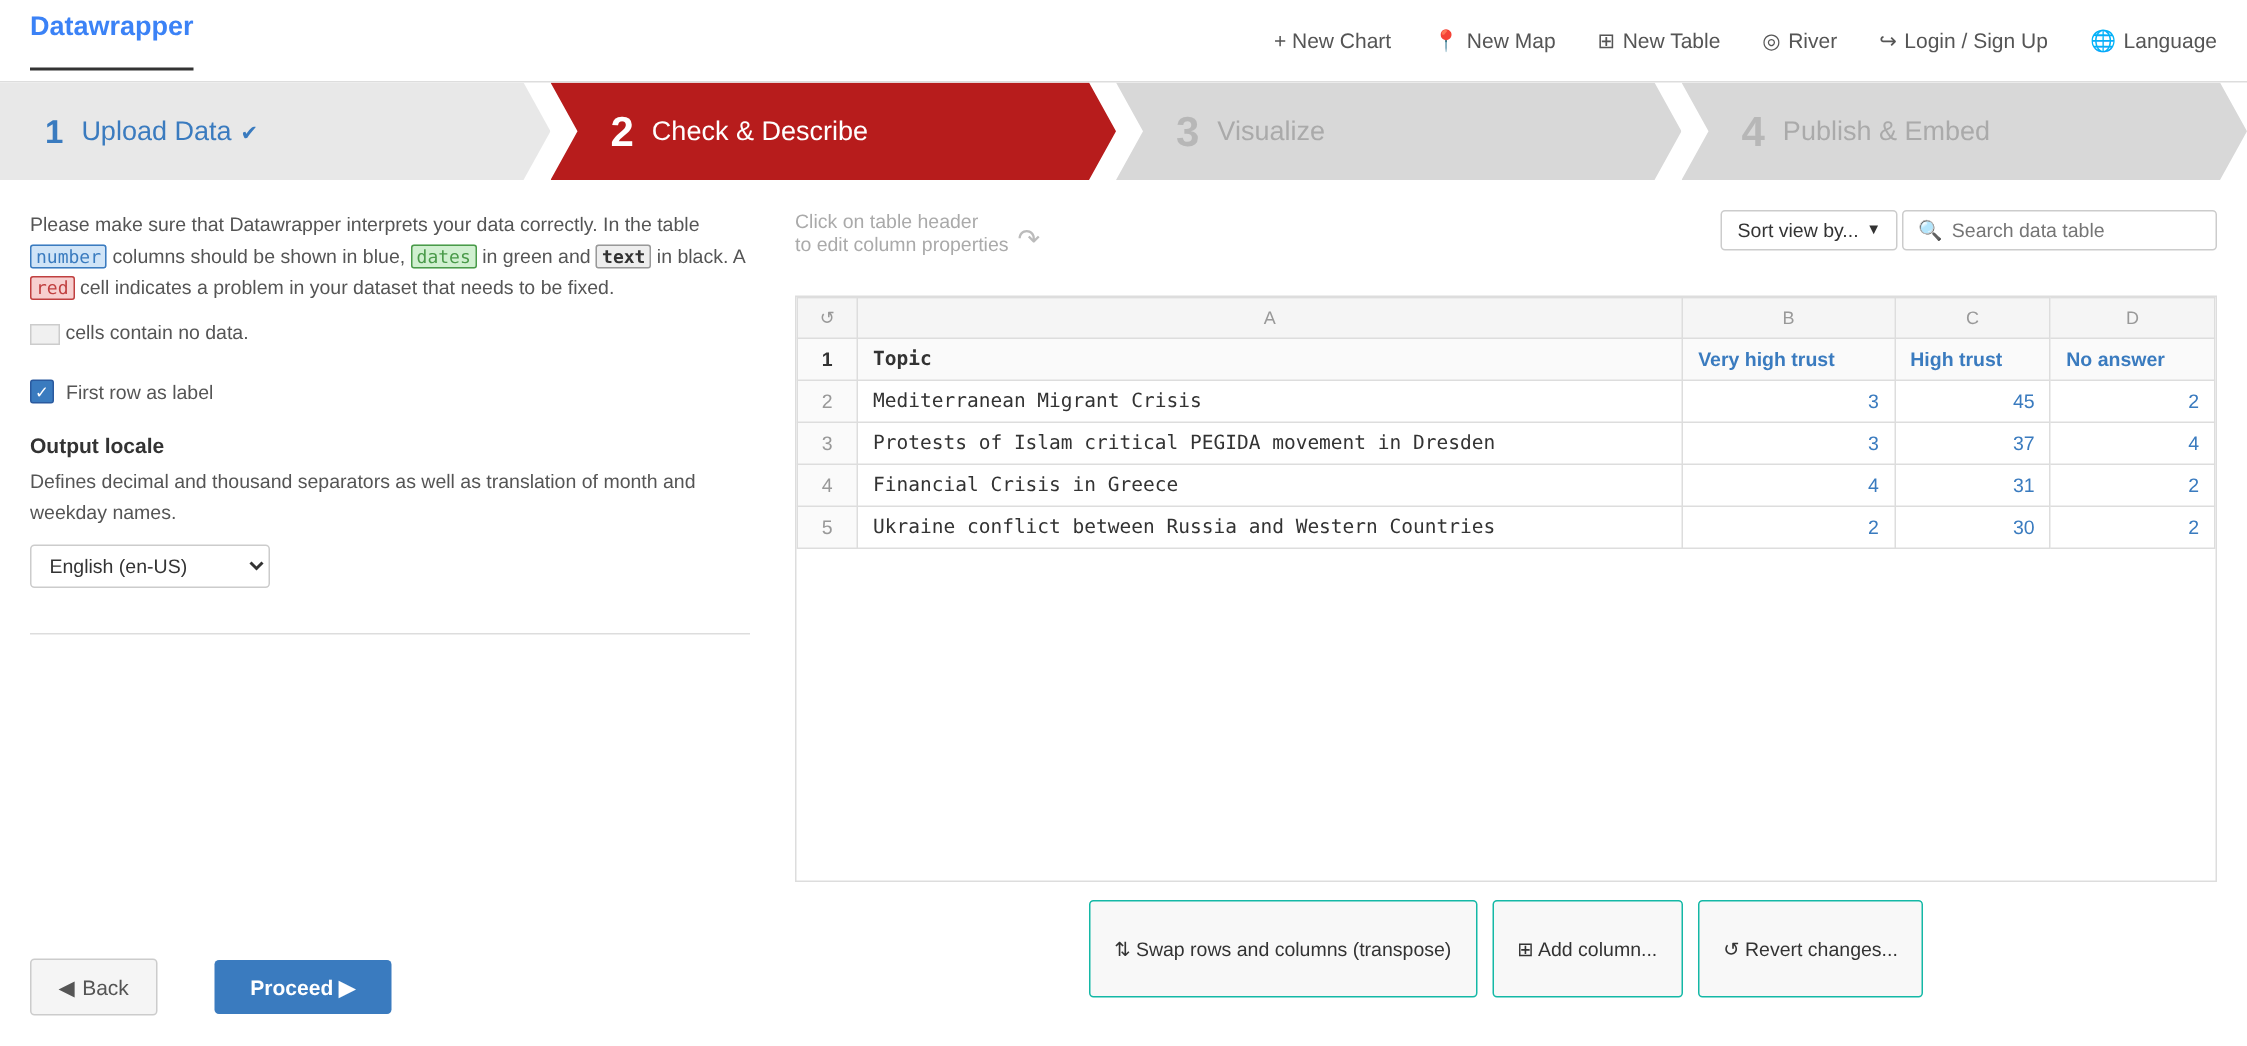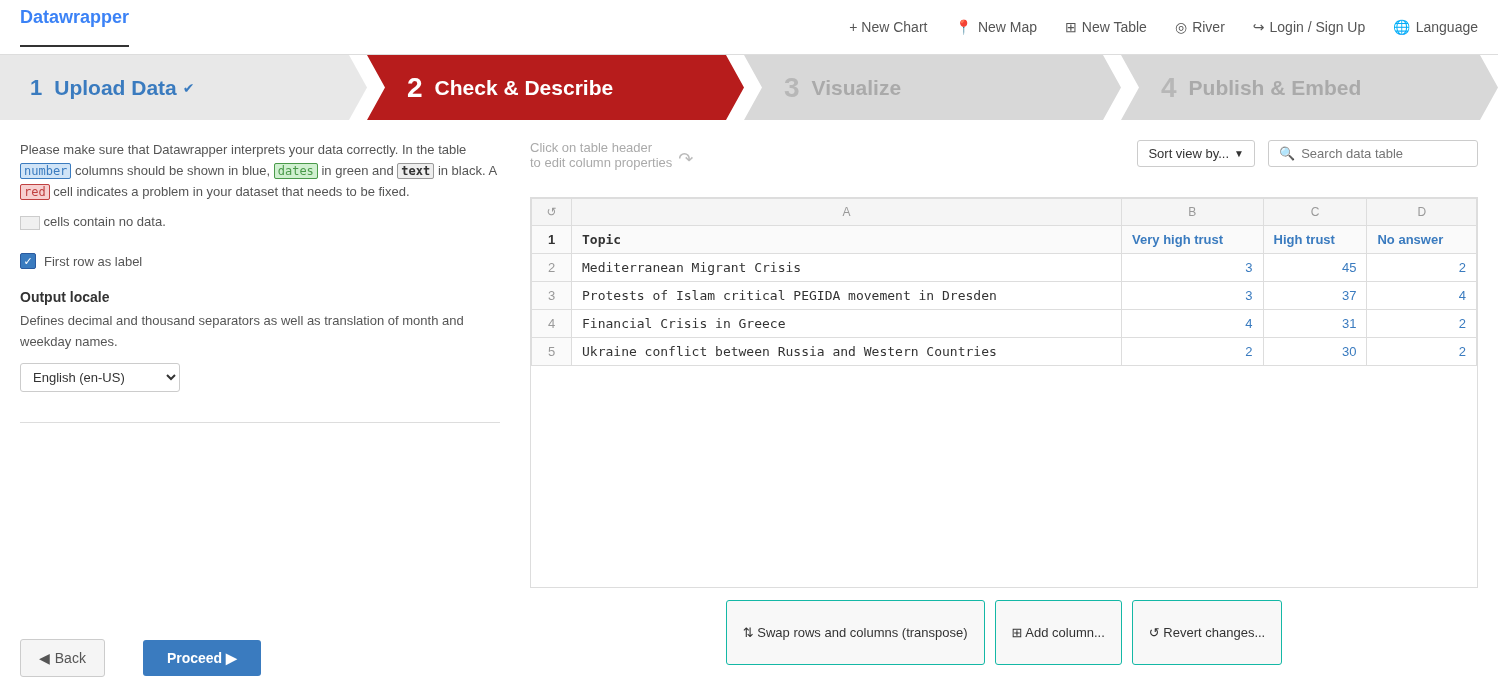--- a/index.html
+++ b/index.html
@@ -56,22 +56,22 @@
       clip-path: polygon(0 0, calc(100% - 18px) 0, 100% 50%, calc(100% - 18px) 100%, 0 100%);
       padding-left: 30px;
     }
     .step-number {
       font-size: 28px;
       font-weight: bold;
       margin-right: 12px;
       opacity: 0.7;
     }
     .step-label {
-      font-size: 21px;
-      font-weight: 700;
+      font-size: 18px;
+      font-weight: 400;
     }
     .step-done { background: #e8e8e8; color: #888; }
     .step-done .step-number { color: #3a7bbf; opacity: 1; font-size: 22px; }
     .step-done .step-label { color: #3a7bbf; }
     .step-active { background: #b71c1c; color: #fff; }
     .step-active .step-number { opacity: 1; color: #fff; }
     .step-active .step-label { color: #fff; }
     .step-inactive { background: #d8d8d8; color: #aaa; }
     .check-mark { color: #3a7bbf; margin-left: 6px; }
 
@@ -200,21 +200,21 @@
       display: flex;
       align-items: flex-start;
       gap: 6px;
     }
     .hint-arrow { font-size: 18px; color: #bbb; margin-top: 8px; }
 
     .table-controls {
       display: flex;
       align-items: center;
       justify-content: flex-end;
-      gap: 13px;
+      gap: 3px;
       margin-bottom: 24px;
     }
 
     .sort-select {
       display: flex; align-items: center;
       border: 1px solid #ccc;
       border-radius: 3px;
       padding: 5px 10px;
       font-size: 13px;
       background: #fff;

